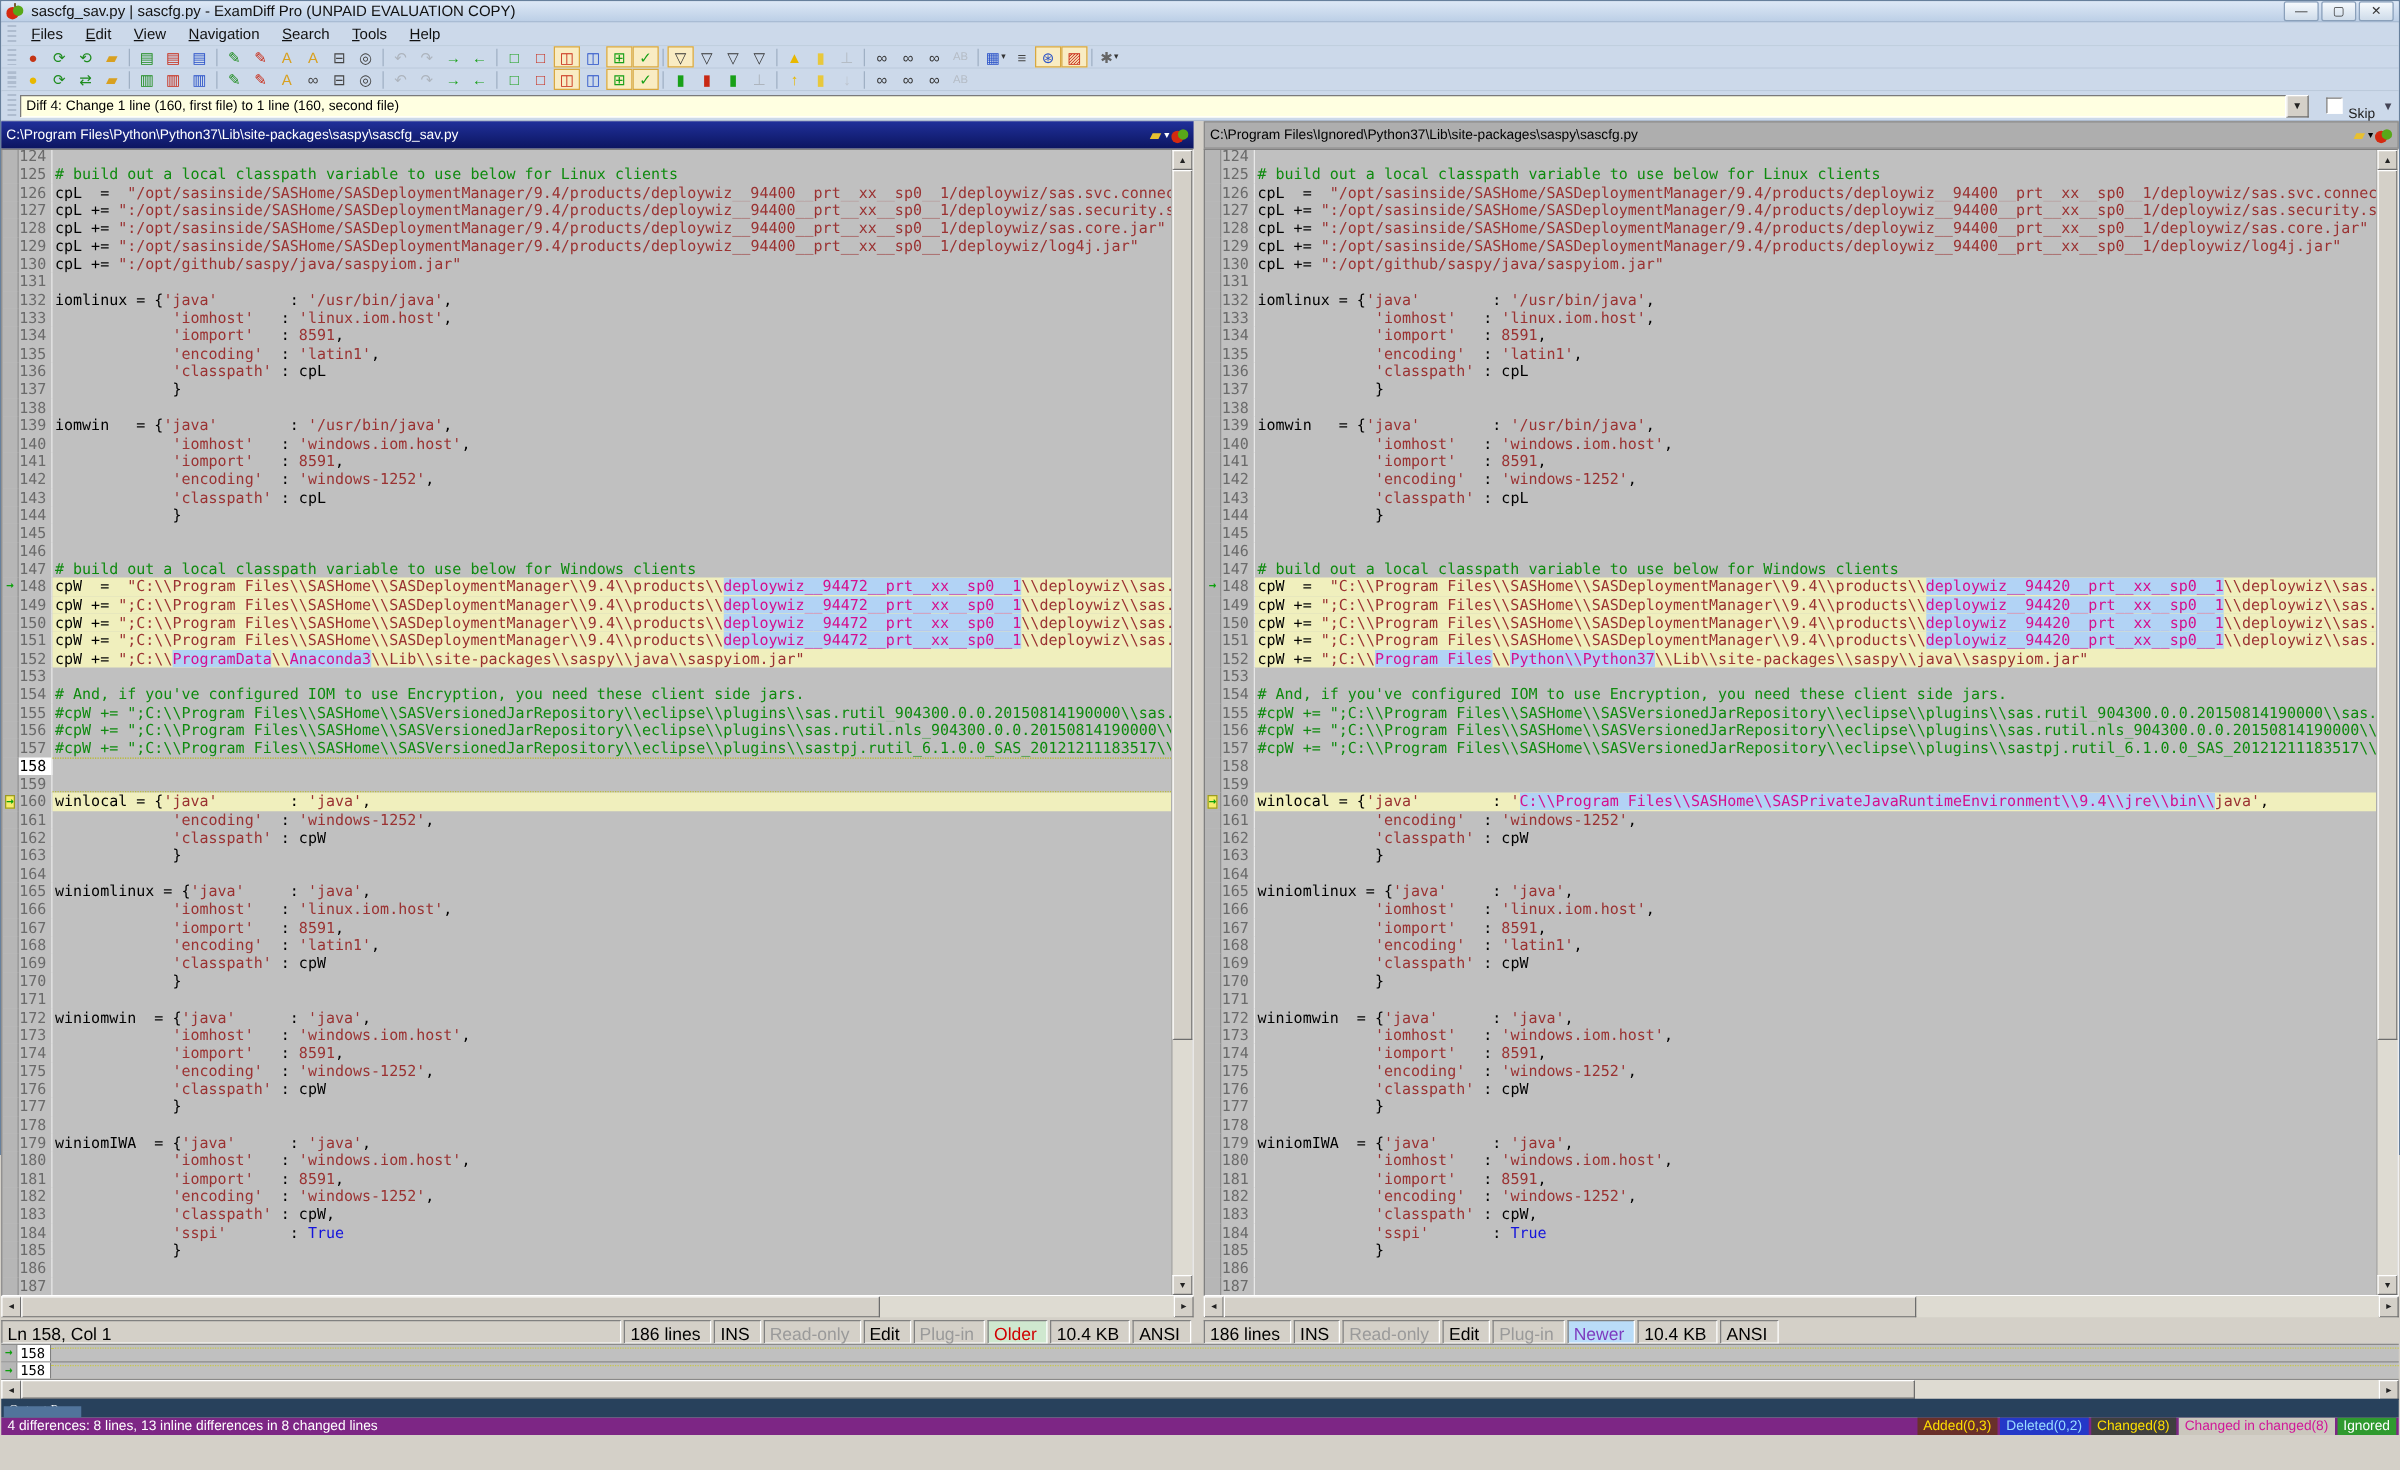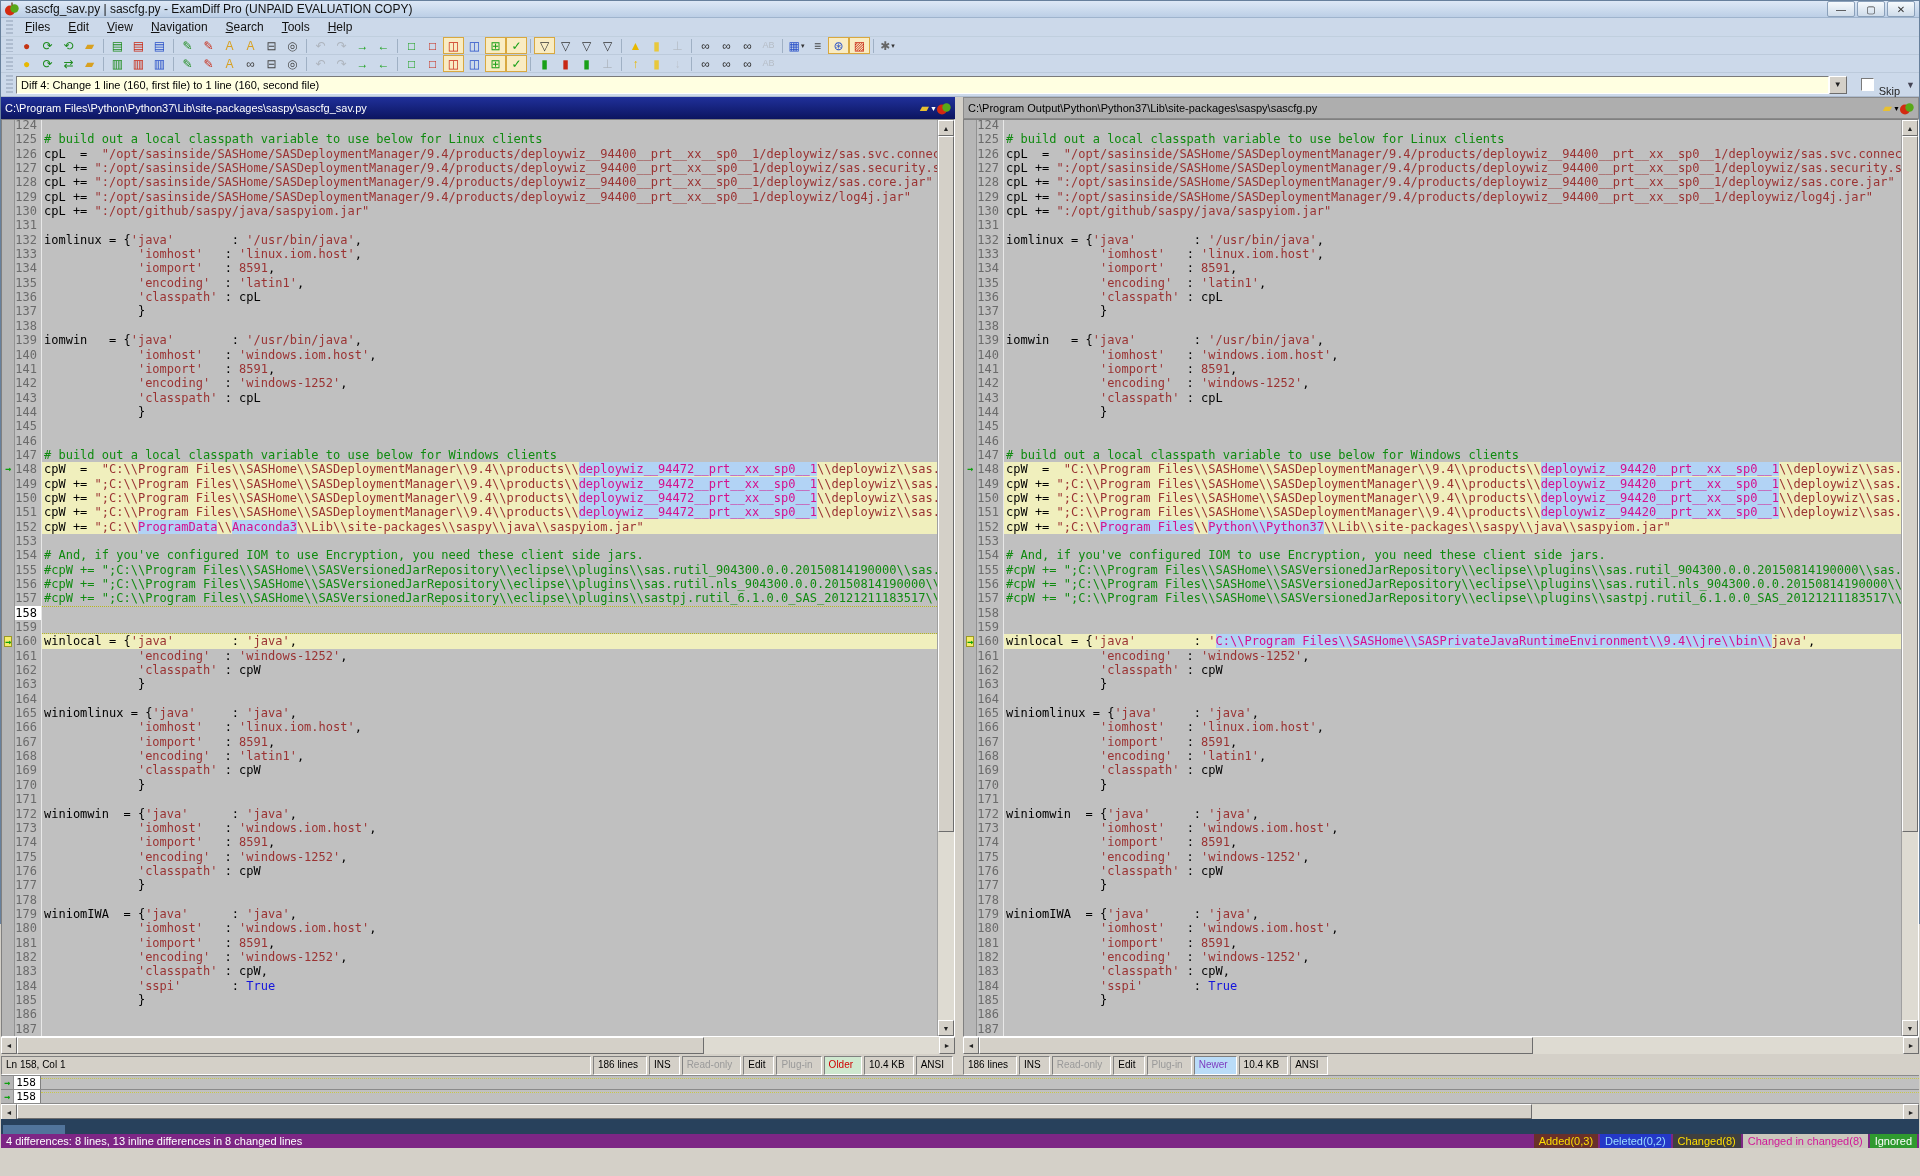--- a/index.html
+++ b/index.html
@@ -87,21 +87,21 @@
              border-left:1px solid #a0a0a0; }
   .sbtn { height:16px; background:#d4d0c8; border:1px solid; border-color:#fff #6d6d6d #6d6d6d #fff;
           font-size:7px; display:flex; align-items:center; justify-content:center; color:#222; }
   .vthumb { height:76%; background:#d4d0c8; border:1px solid; border-color:#fff #6d6d6d #6d6d6d #fff; }
   .hscroll { height:17px; background:#dedbd2; display:flex; }
   .hscroll .sbtn { width:16px; height:100%; }
   .hthumb { background:#d4d0c8; border:1px solid; border-color:#fff #6d6d6d #6d6d6d #fff; }
   .hthumb.l { width:72%; } .hthumb.r { width:58%; }
 
   .pstatus { height:21px; display:flex; background:#d4d0c8; align-items:stretch; padding-top:2px; }
-  .cell { font-size:10px; color:#000; padding:2px 8px 0 4px; border:1px solid;
+  .cell { font-size:14px; color:#000; padding:2px 8px 0 4px; border:1px solid;
           border-color:#808080 #fff #fff #808080; margin-right:2px; white-space:nowrap; }
   .cell.wide { flex:1; }
   .cell.d { color:#9a9a9a; }
   .cell.older { background:#cfe8cf; color:#d00000; }
   .cell.newer { background:#badcf8; color:#7d3bbf; }
 
   
   .minirow { height:14px; display:flex; background:#c0c0c0; border-top:1px solid #8a8a8a;
              font-family:"DejaVu Sans Mono", monospace; font-size:11px; align-items:stretch; }
   .minirow .mk { width:13px; }
@@ -520,21 +520,21 @@
           <div class="cell older">Older</div>
           <div class="cell">10.4 KB</div>
           <div class="cell">ANSI</div>
         </div>
     </div>
 
     <div class="splitter"></div>
 
     <div class="pane right">
       <div class="phead inactive">
-        <span class="path">C:\Program Output\Python\Python37\Lib\site-packages\saspy\sascfg.py</span>
+        <span class="path">C:\Program Files\Ignored\Python37\Lib\site-packages\saspy\sascfg.py</span>
         <span class="hicon" style="color:#e8c030">▰</span>
         <span class="hdd">▼</span>
         <svg class="appicon" viewBox="0 0 14 14">
           <circle cx="5" cy="8.5" r="5" fill="#d42a10"></circle>
             <circle cx="9.5" cy="6.5" r="4.2" fill="#58a818"></circle>
         </svg>
       </div>
       <div class="pbody">
         <div class="rows" id="rows-right">
             <div class="crow"><span class="mk"></span><span class="num">124</span><span class="code"></span></div>

